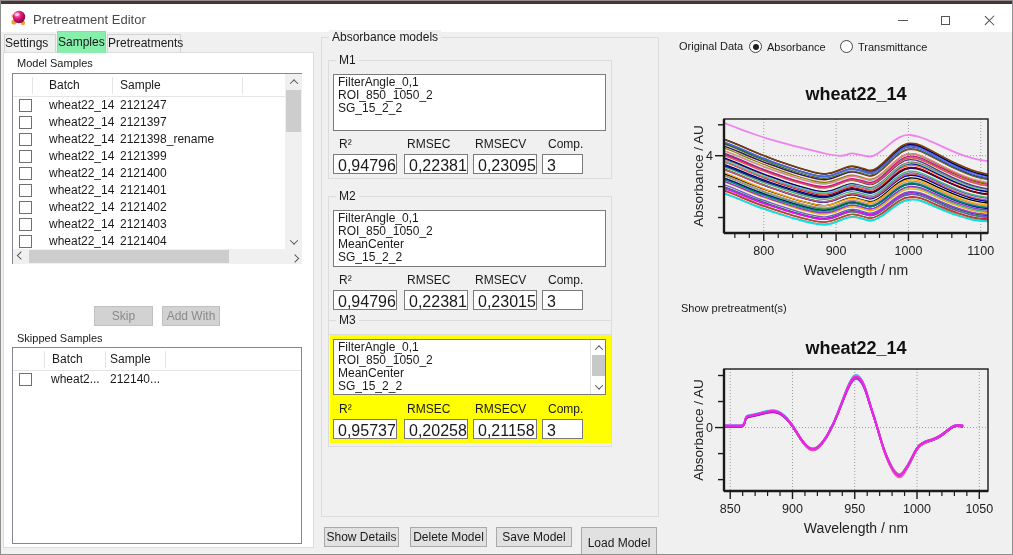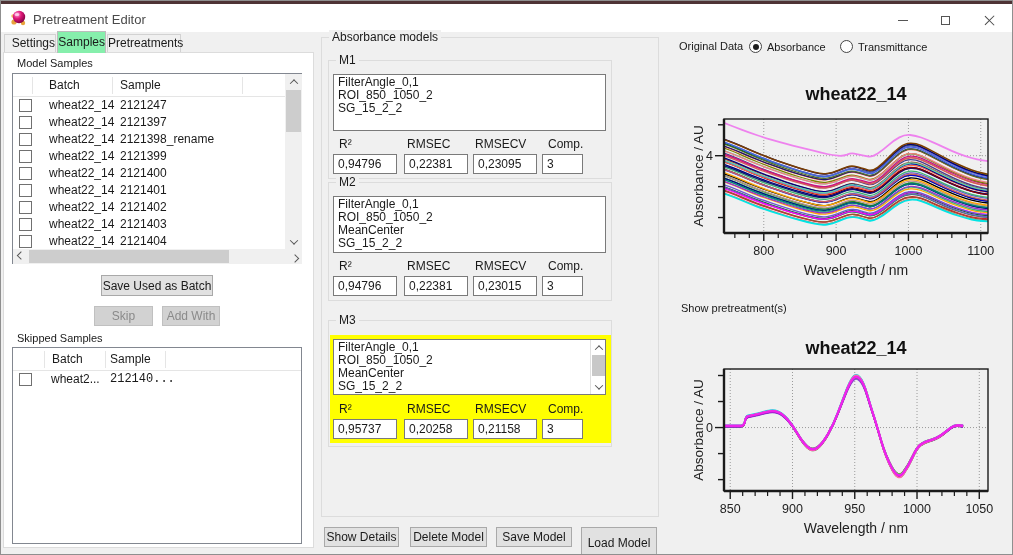--- a/index.html
+++ b/index.html
@@ -9,37 +9,37 @@
   .abs{position:absolute}
   .topstrip{position:absolute;top:0;left:0;right:0;height:3px;background:#4e3335}
   .titlebar{position:absolute;top:3px;left:0;right:0;height:28px;background:#fff}
   .title-text{position:absolute;left:32px;top:8px;font-size:13px;color:#4a4a4a}
   .winbtn{position:absolute;top:3px;width:32px;height:27px;display:flex;align-items:center;justify-content:center}
   .min-glyph{width:10px;height:1.5px;background:#555}
   .max-glyph{width:9px;height:9px;border:1px solid #555}
   .x-glyph{position:relative;width:11px;height:11px}
   .x-glyph::before,.x-glyph::after{content:"";position:absolute;left:5px;top:-1px;width:1.4px;height:13px;background:#4a4a4a}
   .x-glyph::before{transform:rotate(45deg)}.x-glyph::after{transform:rotate(-45deg)}
-  .tab{position:absolute;top:33px;height:19px;background:#f0f0f0;border:1px solid #d2d2d2;border-bottom:none;text-align:right;line-height:17px;font-size:12px}
+  .tab{position:absolute;top:33px;height:19px;background:#f0f0f0;border:1px solid #d2d2d2;border-bottom:none;text-align:left;line-height:17px;font-size:12px}
   .tab.active{top:30px;height:22px;background:#86efac;border-color:#bcbcbc;z-index:3;line-height:20px}
   .tabpage{position:absolute;left:2px;top:51px;width:311px;height:496px;background:#fff;border:1px solid #dcdcdc}
   .plainlabel{position:absolute;font-size:11px;color:#1a1a1a}
   .listbox{position:absolute;background:#fff;border:1px solid #828790}
   .lv-header{position:absolute;left:0;top:0;right:0;height:23px;background:#fff;border-bottom:1px solid #e5e5e5}
   .lv-sep{position:absolute;top:3px;width:1px;height:17px;background:#e5e5e5}
   .lv-head-text{position:absolute;top:4px;font-size:12px}
   .lv-body{position:absolute;left:0;top:23px;overflow:hidden}
   .lv-row{position:absolute;left:0;width:100%;height:17px;line-height:17px}
   .cb{position:absolute;width:13px;height:13px;background:#fff;border:1px solid #707070}
   .btn{position:absolute;background:#e1e1e1;border:1px solid #a9a9a9;font-size:12px;font-family:"Liberation Sans",sans-serif;display:flex;align-items:center;justify-content:center;color:#1a1a1a}
   .btn.disabled{background:#d2d2d2;border-color:#c0c0c0;color:#8a8a8a}
   .groupbox{position:absolute;border:1px solid #dcdcdc}
   .grouplabel{position:absolute;top:-8px;left:7px;background:#f0f0f0;padding:0 3px;font-size:12px}
   .mtext{position:absolute;background:#fff;border:1px solid #7a7a7a;padding:1px 4px;line-height:13px;white-space:pre-line;overflow:hidden}
-  .vbox{position:absolute;height:20px;background:#fff;border:1px solid #7a7a7a;padding:2px 4px;font-size:12px}
+  .vbox{position:absolute;height:20px;background:#fff;border:1px solid #7a7a7a;padding:2px 4px;font-size:16px}
   .statlab{position:absolute;font-size:12px}
   .hl{position:absolute;background:#ffff00}
   .sb{position:absolute;background:#f0f0f0}
   .sb-btn{position:absolute;display:flex;align-items:center;justify-content:center}
   .sb-thumb{position:absolute;background:#cdcdcd}
   .chev{display:inline-block;width:6px;height:6px;border-left:1.6px solid #565656;border-top:1.6px solid #565656}
   .chev.up{transform:rotate(45deg) translate(1px,1px)}
   .chev.down{transform:rotate(225deg) translate(1px,1px)}
   .chev.left{transform:rotate(-45deg) translate(1px,-1px)}
   .chev.right{transform:rotate(135deg) translate(1px,-1px)}
@@ -156,59 +156,58 @@
       <div class="sb-btn" style="left:0;top:0;width:15px;height:15px">
           <span class="chev left"></span>
         </div>
       <div class="sb-thumb" style="left:16px;top:1px;width:200px;height:13px"></div>
       <div class="sb-btn" style="left:274px;top:0;width:15px;height:15px">
           <span class="chev right"></span>
         </div>
     </div>
   </div>
 
-  <button class="btn" style="left:100px;top:274px;width:112px;height:21px">Save Used as Batch</button>
   <button class="btn disabled" style="left:93px;top:305px;width:59px;height:20px">Skip</button>
   <button class="btn disabled" style="left:161px;top:305px;width:58px;height:20px">Add With</button>
 
   <span class="plainlabel" style="left:16px;top:331px">Skipped Samples</span>
   <div class="listbox" style="left:11px;top:346px;width:290px;height:197px">
     <div class="lv-header">
       <span class="lv-head-text" style="left:39px">Batch</span>
       <span class="lv-head-text" style="left:97px">Sample</span>
       <div class="lv-sep" style="left:31px"></div>
       <div class="lv-sep" style="left:92px"></div>
       <div class="lv-sep" style="left:152px"></div>
     </div>
     <div class="lv-body" id="skipped-rows" style="width:288px;height:172px">
         <div class="lv-row" style="top: 0px;">
           <div class="cb" style="left: 6px; top: 2px;"></div>
           <span style="position: absolute; left: 38px;">wheat2...</span>
-          <span style="position: absolute; left: 97px; font-family: Liberation Mono, monospace;">212140...</span>
+          <span style="position: absolute; left: 97px;">212140...</span>
         </div>
       </div>
   </div>
 
   <div class="groupbox" id="calibration-group" style="left:320px;top:36px;width:338px;height:480px">
     <span class="grouplabel">Absorbance models</span>
   <div class="groupbox" style="left: 6px; top: 22px; width: 284px; height: 119px;">
         <span class="grouplabel">M1</span>
         <div class="mtext" style="left: 4px; top: 13px; width: 273px; height: 57px;">FilterAngle_0,1
 ROI_850_1050_2
 SG_15_2_2</div>
         <span class="statlab" style="left: 10px; top: 76px;">R²</span>
         <span class="statlab" style="left: 78px; top: 76px;">RMSEC</span>
         <span class="statlab" style="left: 146px; top: 76px;">RMSECV</span>
         <span class="statlab" style="left: 219px; top: 76px;">Comp.</span>
         <div class="vbox" style="left: 4px; top: 93px; width: 64px;">0,94796</div>
         <div class="vbox" style="left: 75px; top: 93px; width: 64px;">0,22381</div>
         <div class="vbox" style="left: 144px; top: 93px; width: 64px;">0,23095</div>
         <div class="vbox" style="left: 213px; top: 93px; width: 41px;">3</div>
       </div>
-      <div class="groupbox" style="left: 6px; top: 144px; width: 284px; height: 119px;">
+      <div class="groupbox" style="left: 6px; top: 158px; width: 284px; height: 139px;">
         <span class="grouplabel">M2</span>
         <div class="mtext" style="left: 4px; top: 13px; width: 273px; height: 57px;">FilterAngle_0,1
 ROI_850_1050_2
 MeanCenter
 SG_15_2_2</div>
         <span class="statlab" style="left: 10px; top: 76px;">R²</span>
         <span class="statlab" style="left: 78px; top: 76px;">RMSEC</span>
         <span class="statlab" style="left: 146px; top: 76px;">RMSECV</span>
         <span class="statlab" style="left: 219px; top: 76px;">Comp.</span>
         <div class="vbox" style="left: 4px; top: 93px; width: 64px;">0,94796</div>

